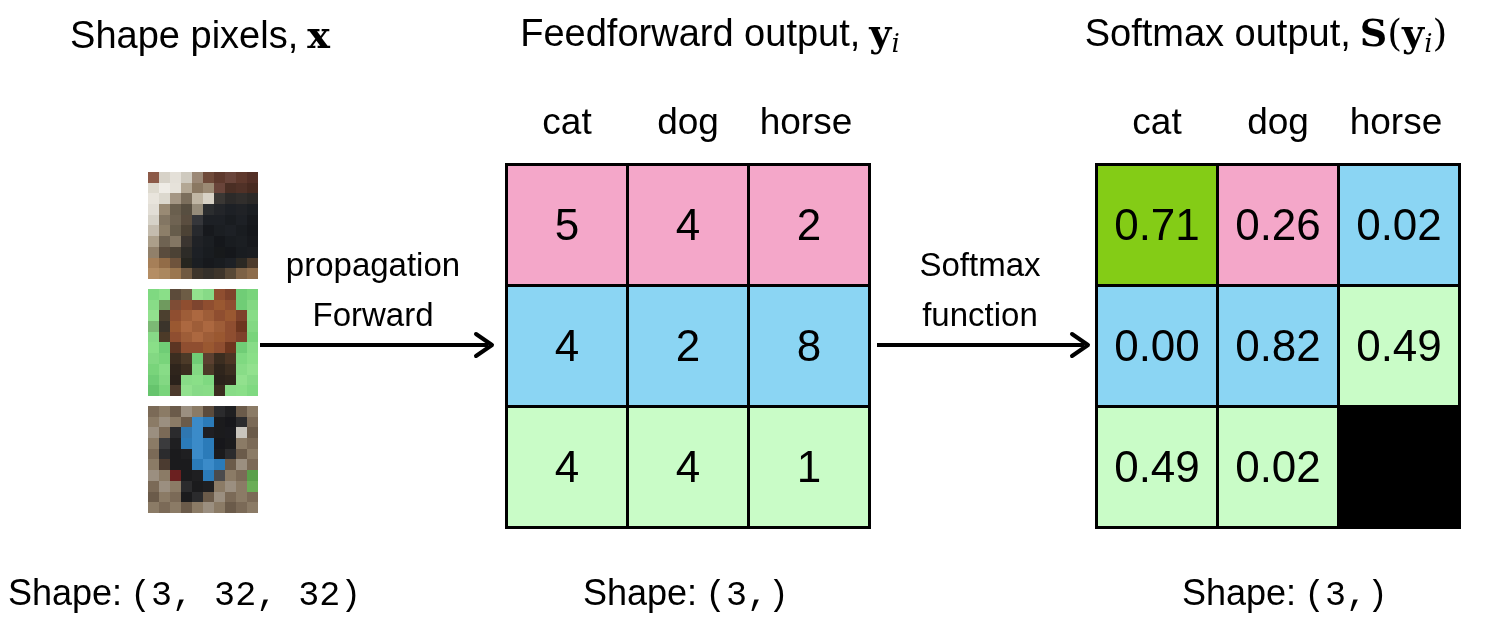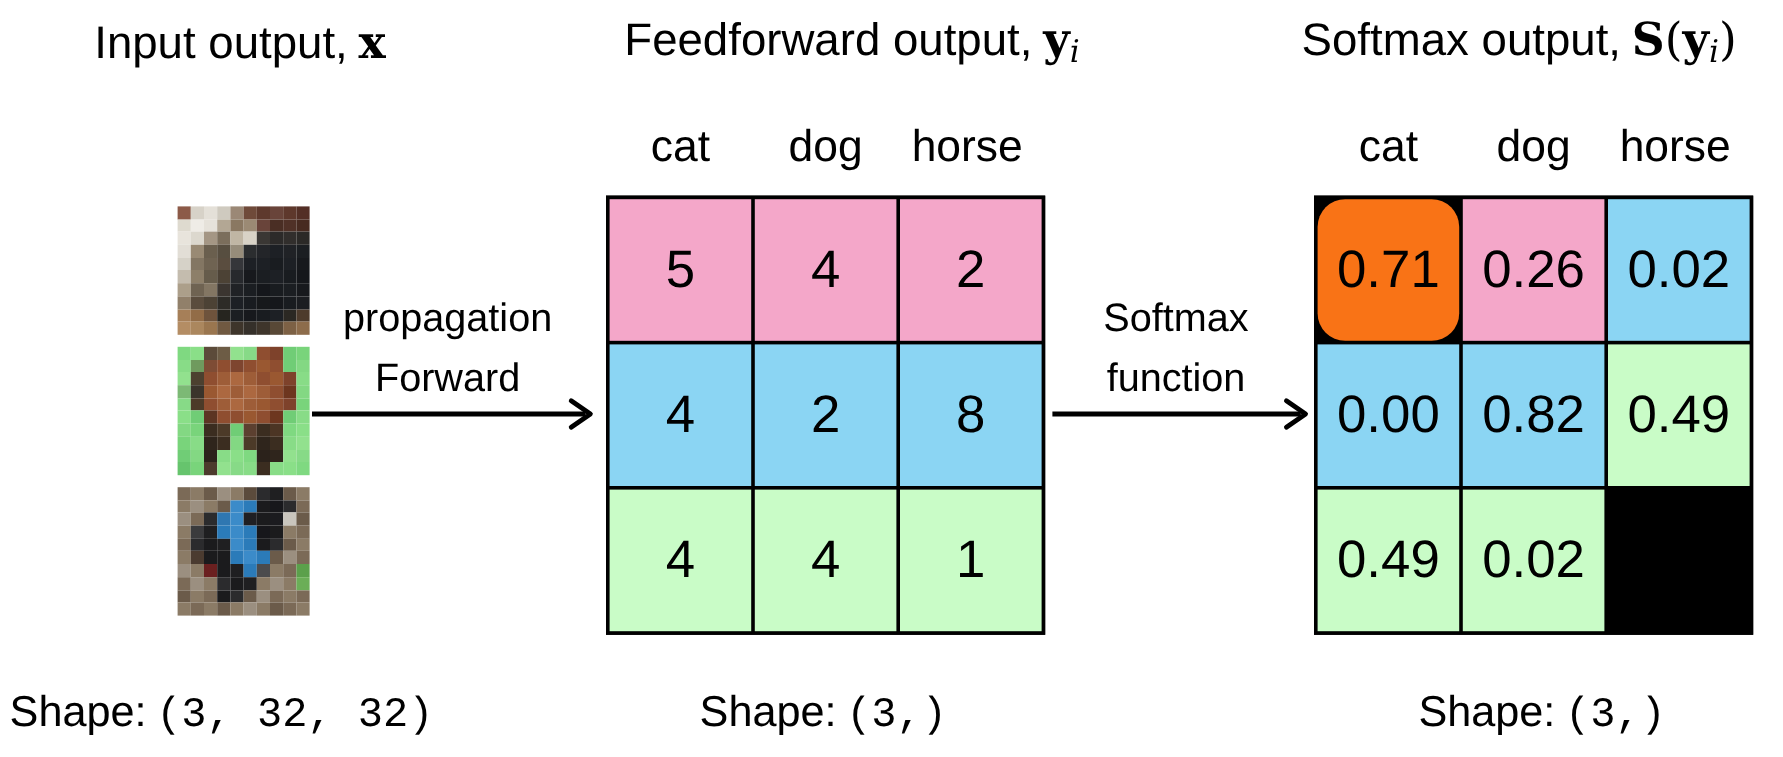--- a/index.html
+++ b/index.html
@@ -27,21 +27,21 @@
 
   .shape{position:absolute;font-size:36px;white-space:nowrap;}
   .shape-mono{font-family:"Liberation Mono",monospace;margin-left:8px;font-size:35px;}
 </style>
 </head>
 <body>
 
 <div class="canvas">
 
   <div class="title" style="left:200px;top:12px;">
-    <span>Input output,</span><span class="mathbf msp">x</span>
+    <span>Shape pixels,</span><span class="mathbf msp">x</span>
   </div>
   <div class="title" style="left:1266px;top:10px;">
     <span>Softmax output,</span><span class="mathbf msp">S</span><span class="paren">(</span><span class="mathbf">y</span><span class="msub">i</span><span class="paren">)</span>
   </div>
   <div class="title" style="left:710px;top:10px;">
     <span>Feedforward output,</span><span class="mathbf msp">y</span><span class="msub">i</span>
   </div>
 
   <div class="pixel-img" style="left:148px;top:172px;">
       <div style="background: rgb(140, 90, 72);"></div>
@@ -382,21 +382,21 @@
   <svg class="arrow-svg" style="left:875px;top:328px;" width="218" height="34">
     <line x1="2" y1="17" x2="209" y2="17" stroke="#000" stroke-width="4"></line>
     <path d="M197 6 L213 17 L197 28" fill="none" stroke="#000" stroke-width="4" stroke-linecap="round" stroke-linejoin="round"></path>
   </svg>
 
   <span class="col-header" style="left:1157px;top:101px;">cat</span>
   <span class="col-header" style="left:1278px;top:101px;">dog</span>
   <span class="col-header" style="left:1396px;top:101px;">horse</span>
 
   <div class="grid-table" style="left:1095px;top:163px;">
-    <div class="cell" style="background: #f97316; border-radius: 23px;">0.71</div>
+    <div class="cell" style="background: #84cc16;">0.71</div>
     <div class="cell" style="background: rgb(244, 167, 201);">0.26</div>
     <div class="cell" style="background: rgb(139, 213, 243);">0.02</div>
     <div class="cell" style="background: rgb(139, 213, 243);">0.00</div>
     <div class="cell" style="background: rgb(139, 213, 243);">0.82</div>
     <div class="cell" style="background: rgb(201, 252, 199);">0.49</div>
     <div class="cell" style="background: rgb(201, 252, 199);">0.49</div>
     <div class="cell" style="background: rgb(201, 252, 199);">0.02</div>
   </div>
 
   <div class="shape" style="left:8px;top:572px;">

